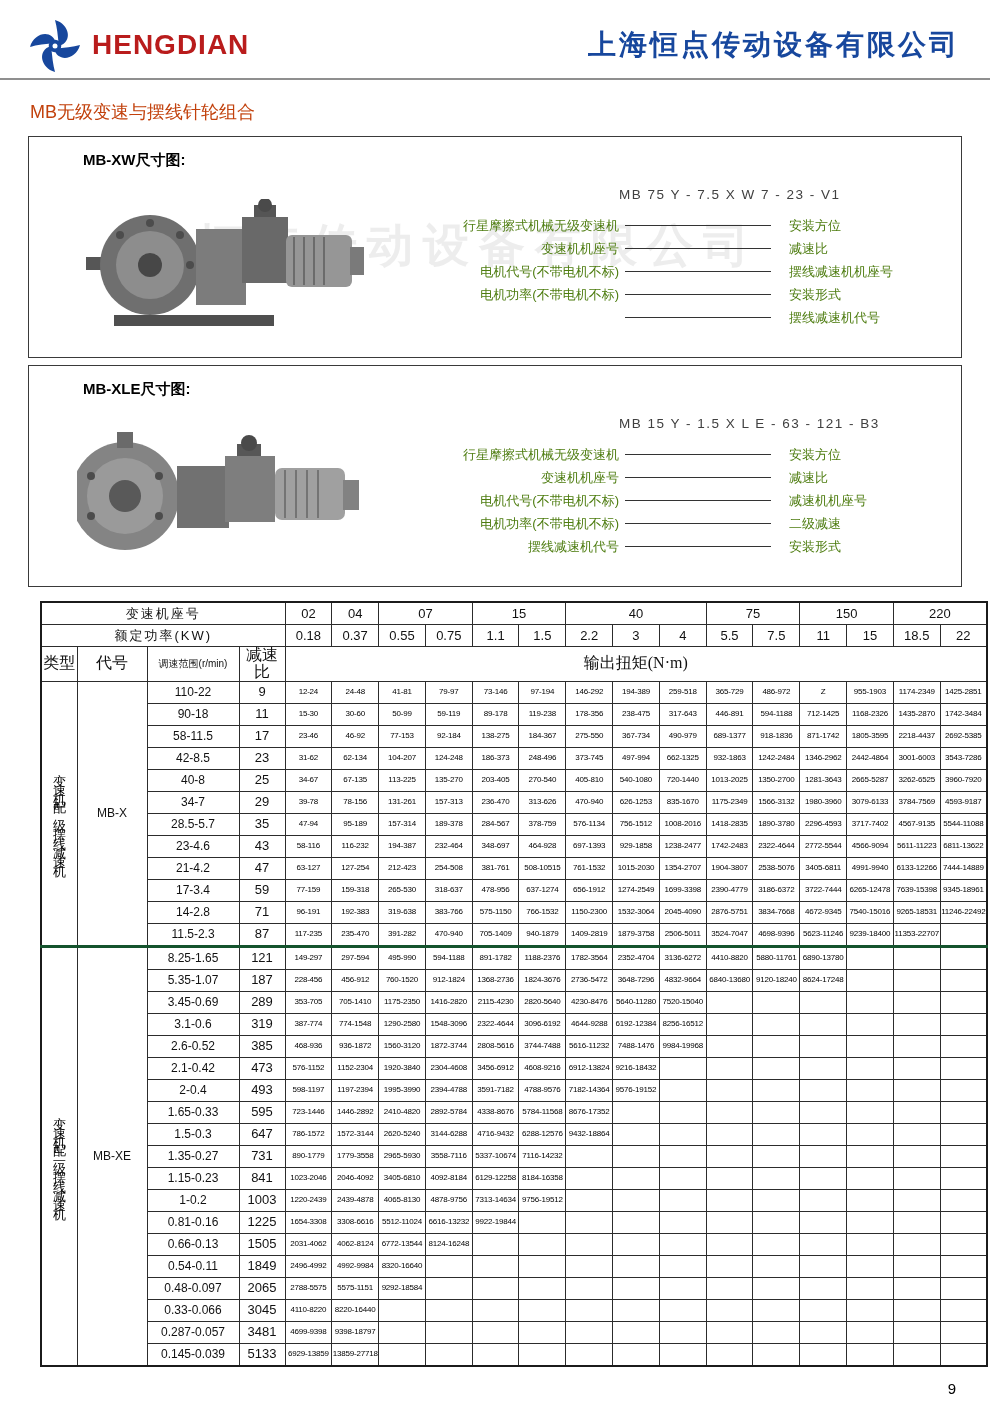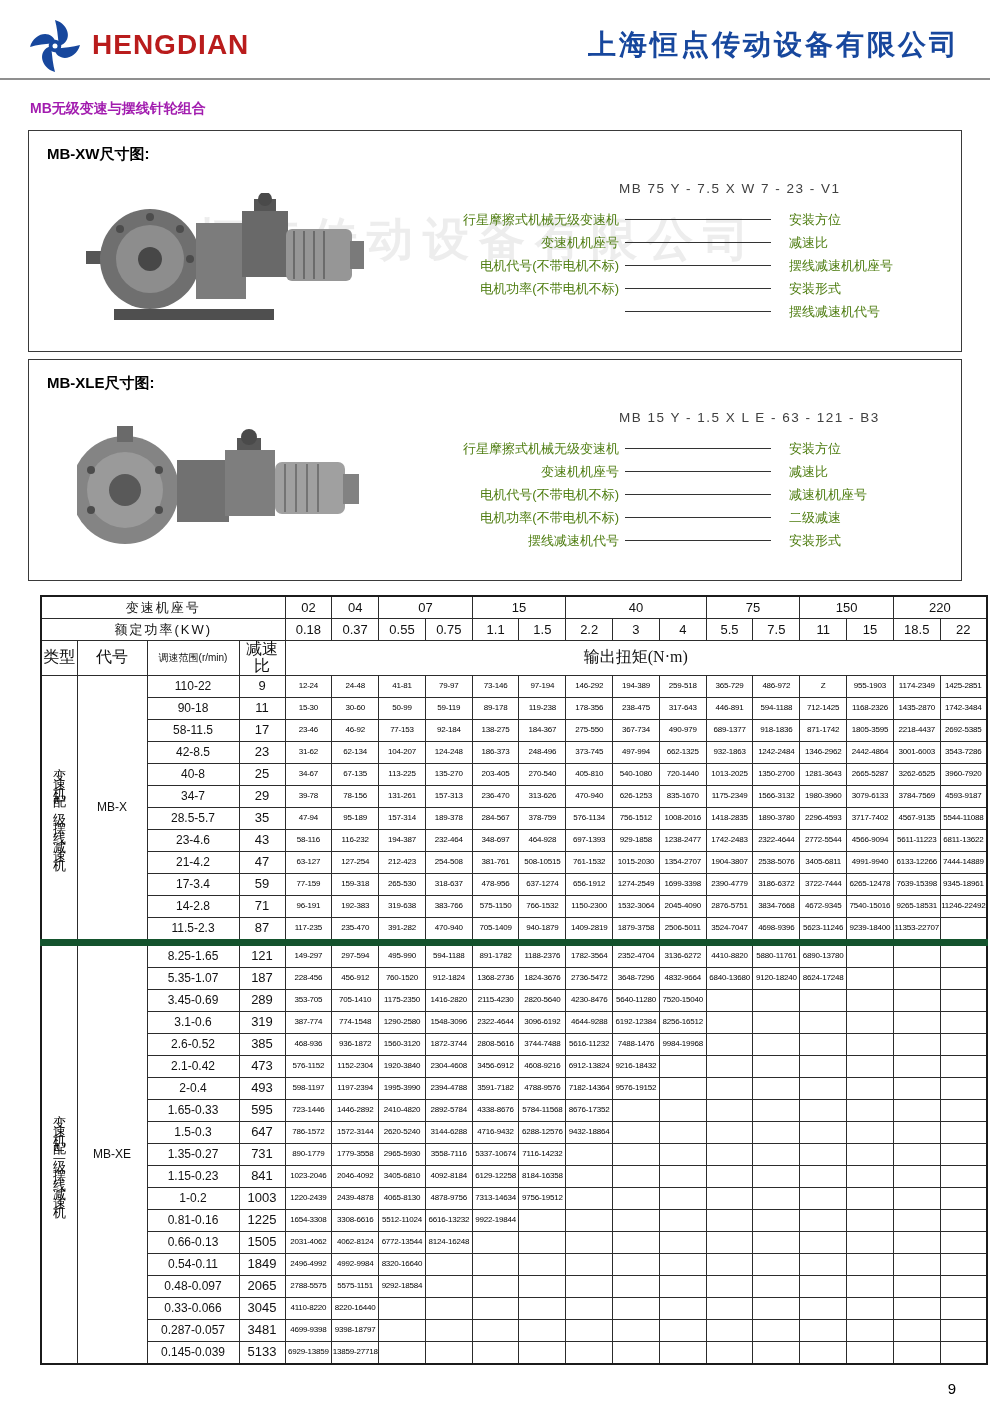--- a/index.html
+++ b/index.html
@@ -11,26 +11,26 @@
   
   .topbar {
     height:80px; box-sizing:border-box; padding:12px 30px 0 30px;
     display:flex; justify-content:space-between; align-items:center;
     border-bottom:2px solid #8f8f8f;
   }
   .brand { display:flex; align-items:center; gap:12px; }
   .brand-name { font-size:28px; font-weight:bold; color:#b91c1c; letter-spacing:1px; }
   .company  { font-size:28px; font-weight:bold; color:#17479d; letter-spacing:3px; }
 
-  .page-title { margin:20px 0 12px 30px; font-size:14px; font-weight:bold; color:#a21caf; }
+  .page-title { margin:20px 0 12px 30px; font-size:18px; font-weight:normal; color:#c2410c; }
 
   
   .spec-box {
     position:relative; margin:0 28px 7px 28px; height:222px;
-    border:1px solid #3a3a3a; box-sizing:border-box; background:#fff; overflow:hidden;
+    border:1px solid #3a3a3a; box-sizing:border-box; background:#fff; overflow:hidden;padding-left:36px;
   }
   .spec-heading { font-size:15px; font-weight:bold; margin:14px 0 0 18px; color:#000; }
   .watermark {
     position:absolute; left:170px; top:78px; font-size:46px; letter-spacing:10px;
     color:rgba(140,140,140,0.16); white-space:nowrap; pointer-events:none; font-weight:bold;
   }
   .photo { position:absolute; left:55px; top:62px; }
   .spec-box[data-diagram="1"] .photo { left:48px; top:58px; }
 
   .diagram { position:absolute; left:395px; right:22px; top:50px; }
@@ -57,21 +57,21 @@
   .htype    { font-size:16px;font-family:Liberation Serif, serif; }
   .torque   { font-size:8px; letter-spacing:-0.2px; white-space:nowrap; font-family:"Liberation Sans",sans-serif; color:#000; }
   .range-cell { font-size:12px;margin-left:24px; }
   .ratio-cell { font-size:13px; }
   .code-cell  { font-size:12px;margin-top:8px; }
   .type-cell  { padding:0; }
   .vtext {
     writing-mode:vertical-lr; text-orientation:upright;
     font-size:13px; letter-spacing:9px; margin:0 auto; color:#000;
   }
-  tr.section-start td { border-top:7px solid #14532d; }
+  tr.section-start td { border-top:3px solid #14532d; }
 
   .page-num { position:absolute; right:34px; bottom:30px; font-size:15px; color:#000; }
 </style>
 </head>
 <body>
 
 <div class="page">
 
   <header class="topbar">
     <div class="brand">

